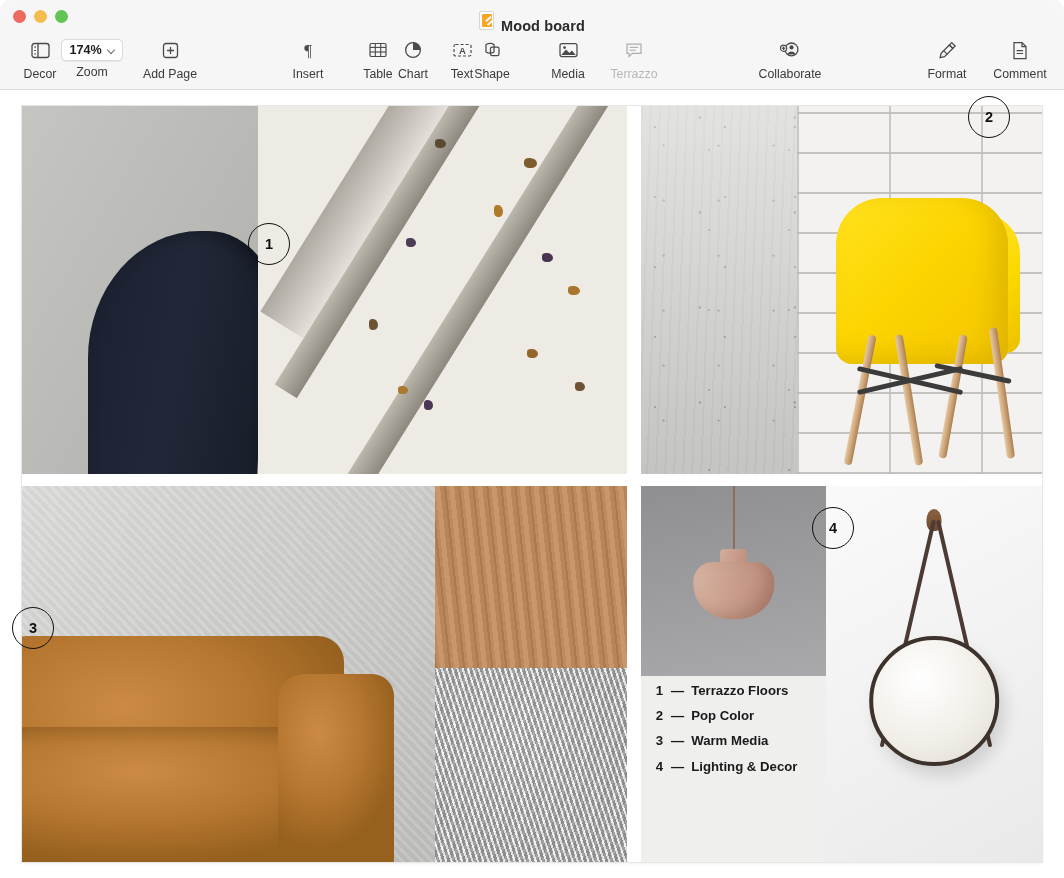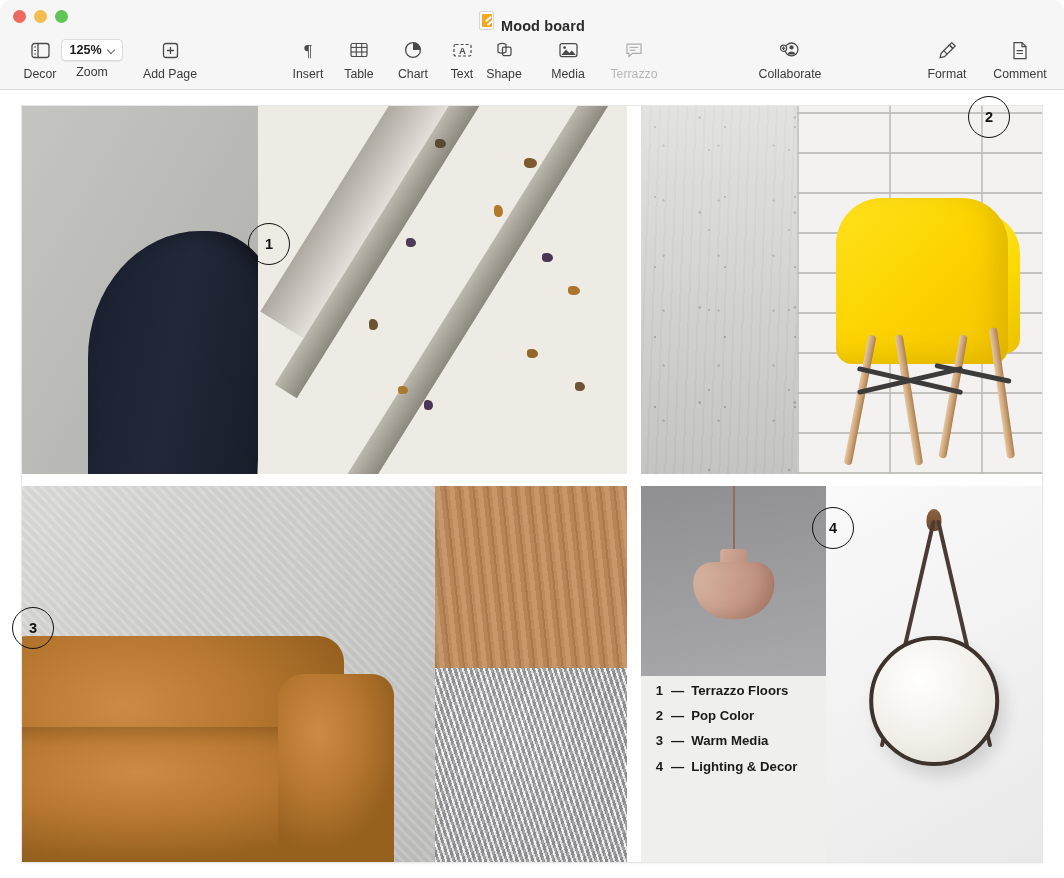--- a/index.html
+++ b/index.html
@@ -362,21 +362,21 @@
           <line x1="3.2" y1="5" x2="5" y2="5" stroke="#4a4a4a" stroke-width="1.2"></line>
           <line x1="3.2" y1="8.5" x2="5" y2="8.5" stroke="#4a4a4a" stroke-width="1.2"></line>
           <line x1="3.2" y1="12" x2="5" y2="12" stroke="#4a4a4a" stroke-width="1.2"></line>
         </svg>
       </div>
       <div class="tb-label">Decor</div>
     </div>
 
     <div class="zoom-pop" style="left:51px">
       <div class="zoom-box">
-        <span class="zoom-val">125%</span>
+        <span class="zoom-val">174%</span>
         <span class="chev"></span>
       </div>
       <div class="tb-label" style="margin-top:4px">Zoom</div>
     </div>
 
     <div class="tb-item" style="left:134px">
       <div class="tb-glyph">
         <svg width="17" height="17" viewBox="0 0 17 17">
           <rect x="1.5" y="1.5" width="14" height="14" rx="2.5" fill="none" stroke="#4a4a4a" stroke-width="1.3"></rect>
           <line x1="8.5" y1="5" x2="8.5" y2="12" stroke="#4a4a4a" stroke-width="1.3"></line>
@@ -388,21 +388,21 @@
 
     <div class="tb-item" style="left:272px">
       <div class="tb-glyph">
         <svg width="16" height="18" viewBox="0 0 16 18">
           <text x="8" y="15" font-family="Liberation Serif, serif" font-size="17" fill="#4a4a4a" text-anchor="middle">¶</text>
         </svg>
       </div>
       <div class="tb-label">Insert</div>
     </div>
 
-    <div class="tb-item" style="left:323px">
+    <div class="tb-item" style="left:342px">
       <div class="tb-glyph">
         <svg width="18" height="16" viewBox="0 0 18 16">
           <rect x="1" y="1.5" width="16" height="13" rx="1.6" fill="none" stroke="#4a4a4a" stroke-width="1.2"></rect>
           <line x1="1" y1="5.4" x2="17" y2="5.4" stroke="#4a4a4a" stroke-width="1.1"></line>
           <line x1="1" y1="10" x2="17" y2="10" stroke="#4a4a4a" stroke-width="1.1"></line>
           <line x1="6.3" y1="1.5" x2="6.3" y2="14.5" stroke="#4a4a4a" stroke-width="1.1"></line>
           <line x1="11.7" y1="1.5" x2="11.7" y2="14.5" stroke="#4a4a4a" stroke-width="1.1"></line>
         </svg>
       </div>
       <div class="tb-label">Table</div>
@@ -421,21 +421,21 @@
     <div class="tb-item" style="left:426px">
       <div class="tb-glyph">
         <svg width="19" height="15" viewBox="0 0 19 15">
           <rect x="1" y="1.5" width="17" height="11.5" rx="1.6" fill="none" stroke="#4a4a4a" stroke-width="1.2" stroke-dasharray="3 2"></rect>
           <text x="9.5" y="11" font-family="Liberation Sans, sans-serif" font-size="9.5" font-weight="bold" fill="#4a4a4a" text-anchor="middle">A</text>
         </svg>
       </div>
       <div class="tb-label">Text</div>
     </div>
 
-    <div class="tb-item" style="left:468px">
+    <div class="tb-item" style="left:456px">
       <div class="tb-glyph">
         <svg width="19" height="18" viewBox="0 0 19 18">
           <path d="M3 3.5 q4.5 -2.2 8 0 v7.5 q-4 2.2 -8 0 z" fill="none" stroke="#4a4a4a" stroke-width="1.25"></path>
           <rect x="7.5" y="6" width="8.5" height="8.5" rx="1.4" fill="none" stroke="#4a4a4a" stroke-width="1.25"></rect>
         </svg>
       </div>
       <div class="tb-label">Shape</div>
     </div>
 
     <div class="tb-item" style="left:532px">

